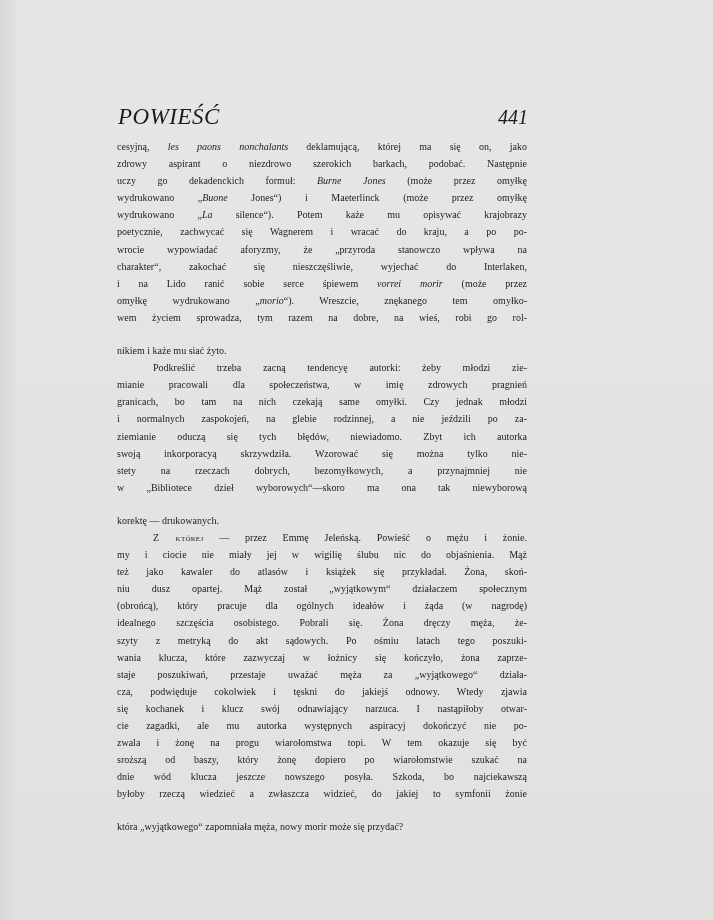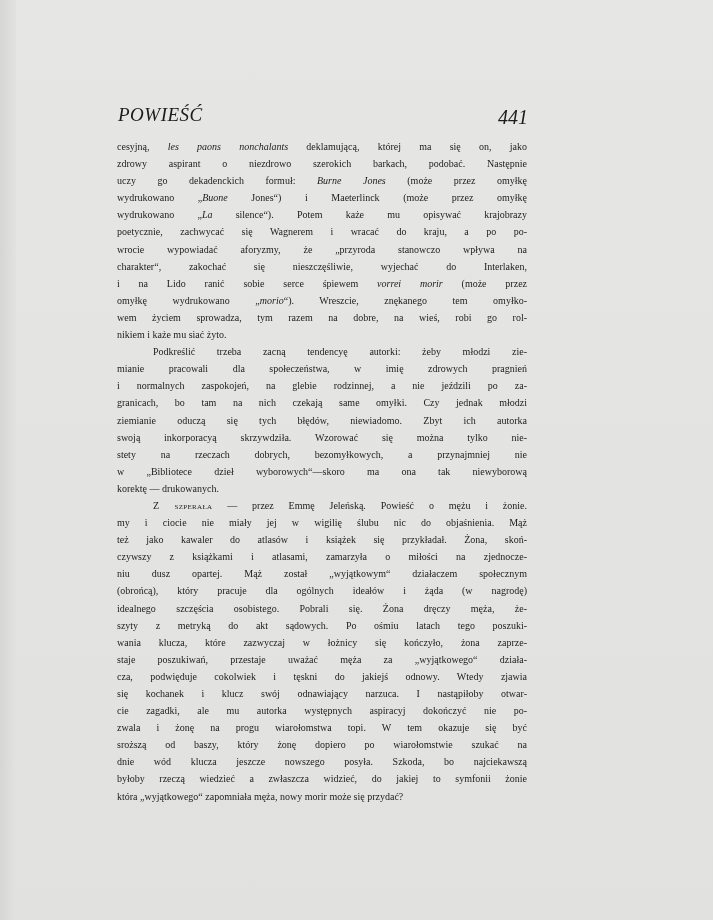--- a/index.html
+++ b/index.html
@@ -17,36 +17,36 @@
     }
     .page {
       position: absolute; left: 16px; top: 0; right: 0; bottom: 0;
       background: linear-gradient(to bottom, #e6e6e4, #e3e3e1 60%, #e1e1df);
     }
     .running-head {
       position: absolute; left: 118px; top: 104px; width: 410px; height: 24px;
     }
     .running-title {
       position: absolute; left: 0; top: 0;
-      font-style: italic; font-size: 19px; letter-spacing: 0.5px;
+      font-style: italic; font-size: 23px; letter-spacing: 0.5px;
     }
     .page-number {
       position: absolute; right: 0; top: 2px;
       font-style: italic; font-size: 20px;
     }
     .body-text {
       position: absolute; left: 117px; top: 138px; width: 410px;
       font-size: 10px; line-height: 17.1px;
     }
     .line {
       display: block; white-space: nowrap;
       text-align: justify; text-align-last: justify;
       height: 17.1px;
     }
-    .line.last { text-align-last: left; }
+    .line.last { text-align-last: left; margin-top: 16px; }
     .line.indent { padding-left: 36px; }
     .it { font-style: italic; }
     .sc { font-variant: small-caps; letter-spacing: 0.3px; }
   </style>
 </head>
 <body>
 
 <div class="gutter"></div>
 <div class="page"></div>
 
@@ -66,33 +66,32 @@
       <span class="line"><span>wrocie wypowiadać aforyzmy, że „przyroda stanowczo wpływa na</span></span>
       <span class="line"><span>charakter“, zakochać się nieszczęśliwie, wyjechać do Interlaken,</span></span>
       <span class="line"><span>i na Lido ranić sobie serce śpiewem </span><span class="it">vorrei morir</span><span> (może przez</span></span>
       <span class="line"><span>omyłkę wydrukowano „</span><span class="it">morio</span><span>“). Wreszcie, znękanego tem omyłko-</span></span>
       <span class="line"><span>wem życiem sprowadza, tym razem na dobre, na wieś, robi go rol-</span></span>
       <span class="line last"><span>nikiem i każe mu siać żyto.</span></span>
     </div>
     <div>
       <span class="line indent"><span>Podkreślić trzeba zacną tendencyę autorki: żeby młodzi zie-</span></span>
       <span class="line"><span>mianie pracowali dla społeczeństwa, w imię zdrowych pragnień</span></span>
+      <span class="line"><span>granicach, bo tam na nich czekają same omyłki. Czy jednak młodzi</span></span>
       <span class="line"><span>i normalnych zaspokojeń, na glebie rodzinnej, a nie jeździli po za-</span></span>
-      <span class="line"><span>granicach, bo tam na nich czekają same omyłki. Czy jednak młodzi</span></span>
       <span class="line"><span>ziemianie oduczą się tych błędów, niewiadomo. Zbyt ich autorka</span></span>
       <span class="line"><span>swoją inkorporacyą skrzywdziła. Wzorować się można tylko nie-</span></span>
       <span class="line"><span>stety na rzeczach dobrych, bezomyłkowych, a przynajmniej nie</span></span>
       <span class="line"><span>w „Bibliotece dzieł wyborowych“—skoro ma ona tak niewyborową</span></span>
       <span class="line last"><span>korektę — drukowanych.</span></span>
     </div>
     <div>
-      <span class="line indent"><span class="sc">Z szperała</span><span> — przez Emmę Jeleńską. Powieść o mężu i żonie.</span></span>
+      <span class="line indent"><span class="sc">Z której</span><span> — przez Emmę Jeleńską. Powieść o mężu i żonie.</span></span>
       <span class="line"><span>my i ciocie nie miały jej w wigilię ślubu nic do objaśnienia. Mąż</span></span>
       <span class="line"><span>też jako kawaler do atlasów i książek się przykładał. Żona, skoń-</span></span>
-      <span class="line"><span>czywszy z książkami i atlasami, zamarzyła o miłości na zjednocze-</span></span>
       <span class="line"><span>niu dusz opartej. Mąż został „wyjątkowym“ działaczem społecznym</span></span>
       <span class="line"><span>(obrońcą), który pracuje dla ogólnych ideałów i żąda (w nagrodę)</span></span>
       <span class="line"><span>idealnego szczęścia osobistego. Pobrali się. Żona dręczy męża, że-</span></span>
       <span class="line"><span>szyty z metryką do akt sądowych. Po ośmiu latach tego poszuki-</span></span>
       <span class="line"><span>wania klucza, które zazwyczaj w łożnicy się kończyło, żona zaprze-</span></span>
       <span class="line"><span>staje poszukiwań, przestaje uważać męża za „wyjątkowego“ działa-</span></span>
       <span class="line"><span>cza, podwięduje cokolwiek i tęskni do jakiejś odnowy. Wtedy zjawia</span></span>
       <span class="line"><span>się kochanek i klucz swój odnawiający narzuca. I nastąpiłoby otwar-</span></span>
       <span class="line"><span>cie zagadki, ale mu autorka występnych aspiracyj dokończyć nie po-</span></span>
       <span class="line"><span>zwala i żonę na progu wiarołomstwa topi. W tem okazuje się być</span></span>

